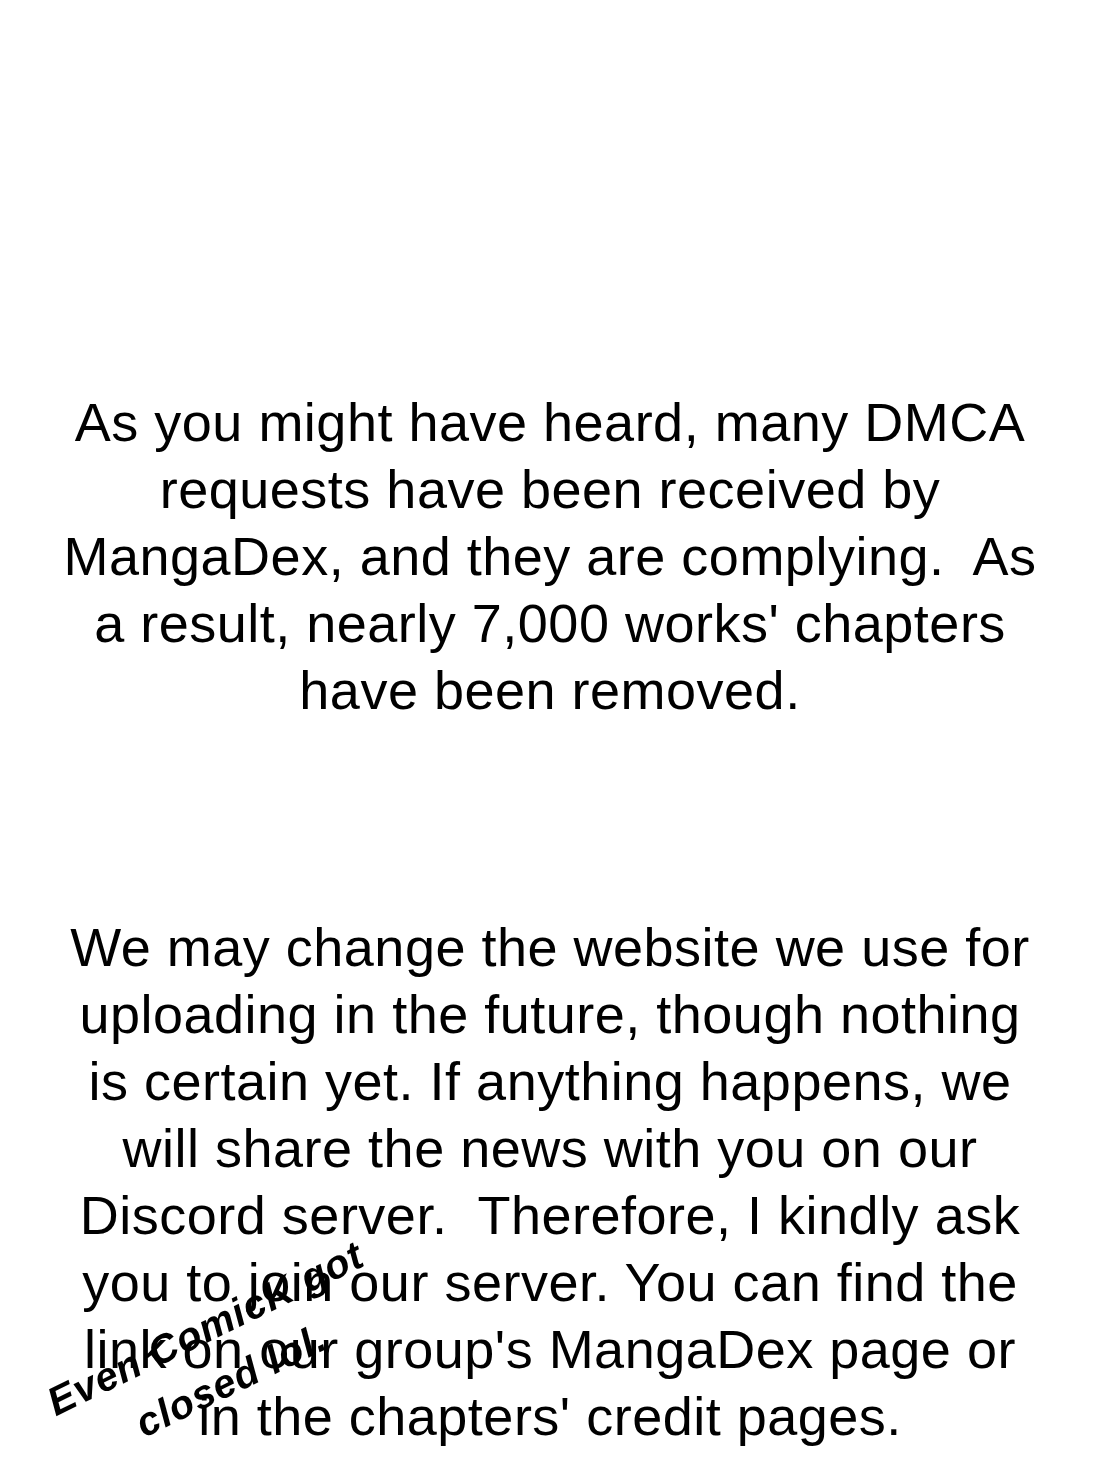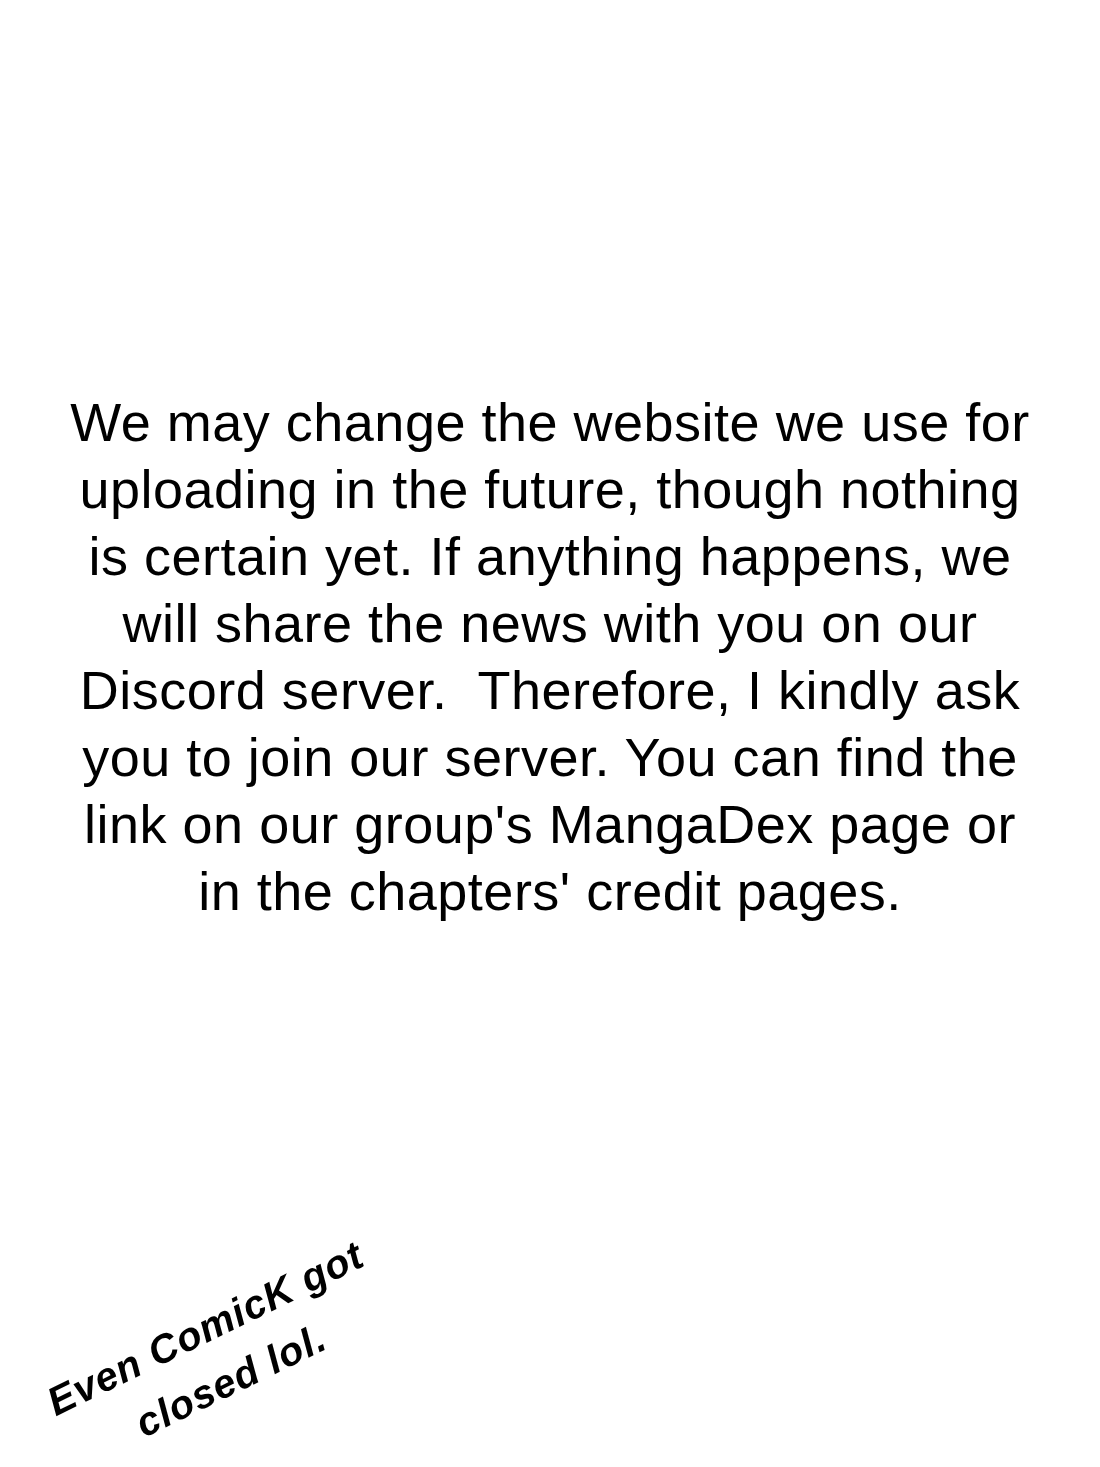--- a/index.html
+++ b/index.html
@@ -49,20 +49,25 @@
     white-space: pre-wrap;
     transform: rotate(-26deg);
     transform-origin: center center;
   }
 </style>
 </head>
 <body>
 
 <div class="page" style="background: rgb(255, 255, 255); color: rgb(0, 0, 0);">
   <div class="announcement">
+    <p class="para">As you might have heard, many DMCA
+requests have been received by
+MangaDex, and they are complying.  As
+a result, nearly 7,000 works' chapters
+have been removed.</p>
     <p class="para">We may change the website we use for
 uploading in the future, though nothing
 is certain yet. If anything happens, we
 will share the news with you on our
 Discord server.  Therefore, I kindly ask
 you to join our server. You can find the
 link on our group's MangaDex page or
 in the chapters' credit pages.</p>
   </div>
   <div class="note">Even ComicK got

